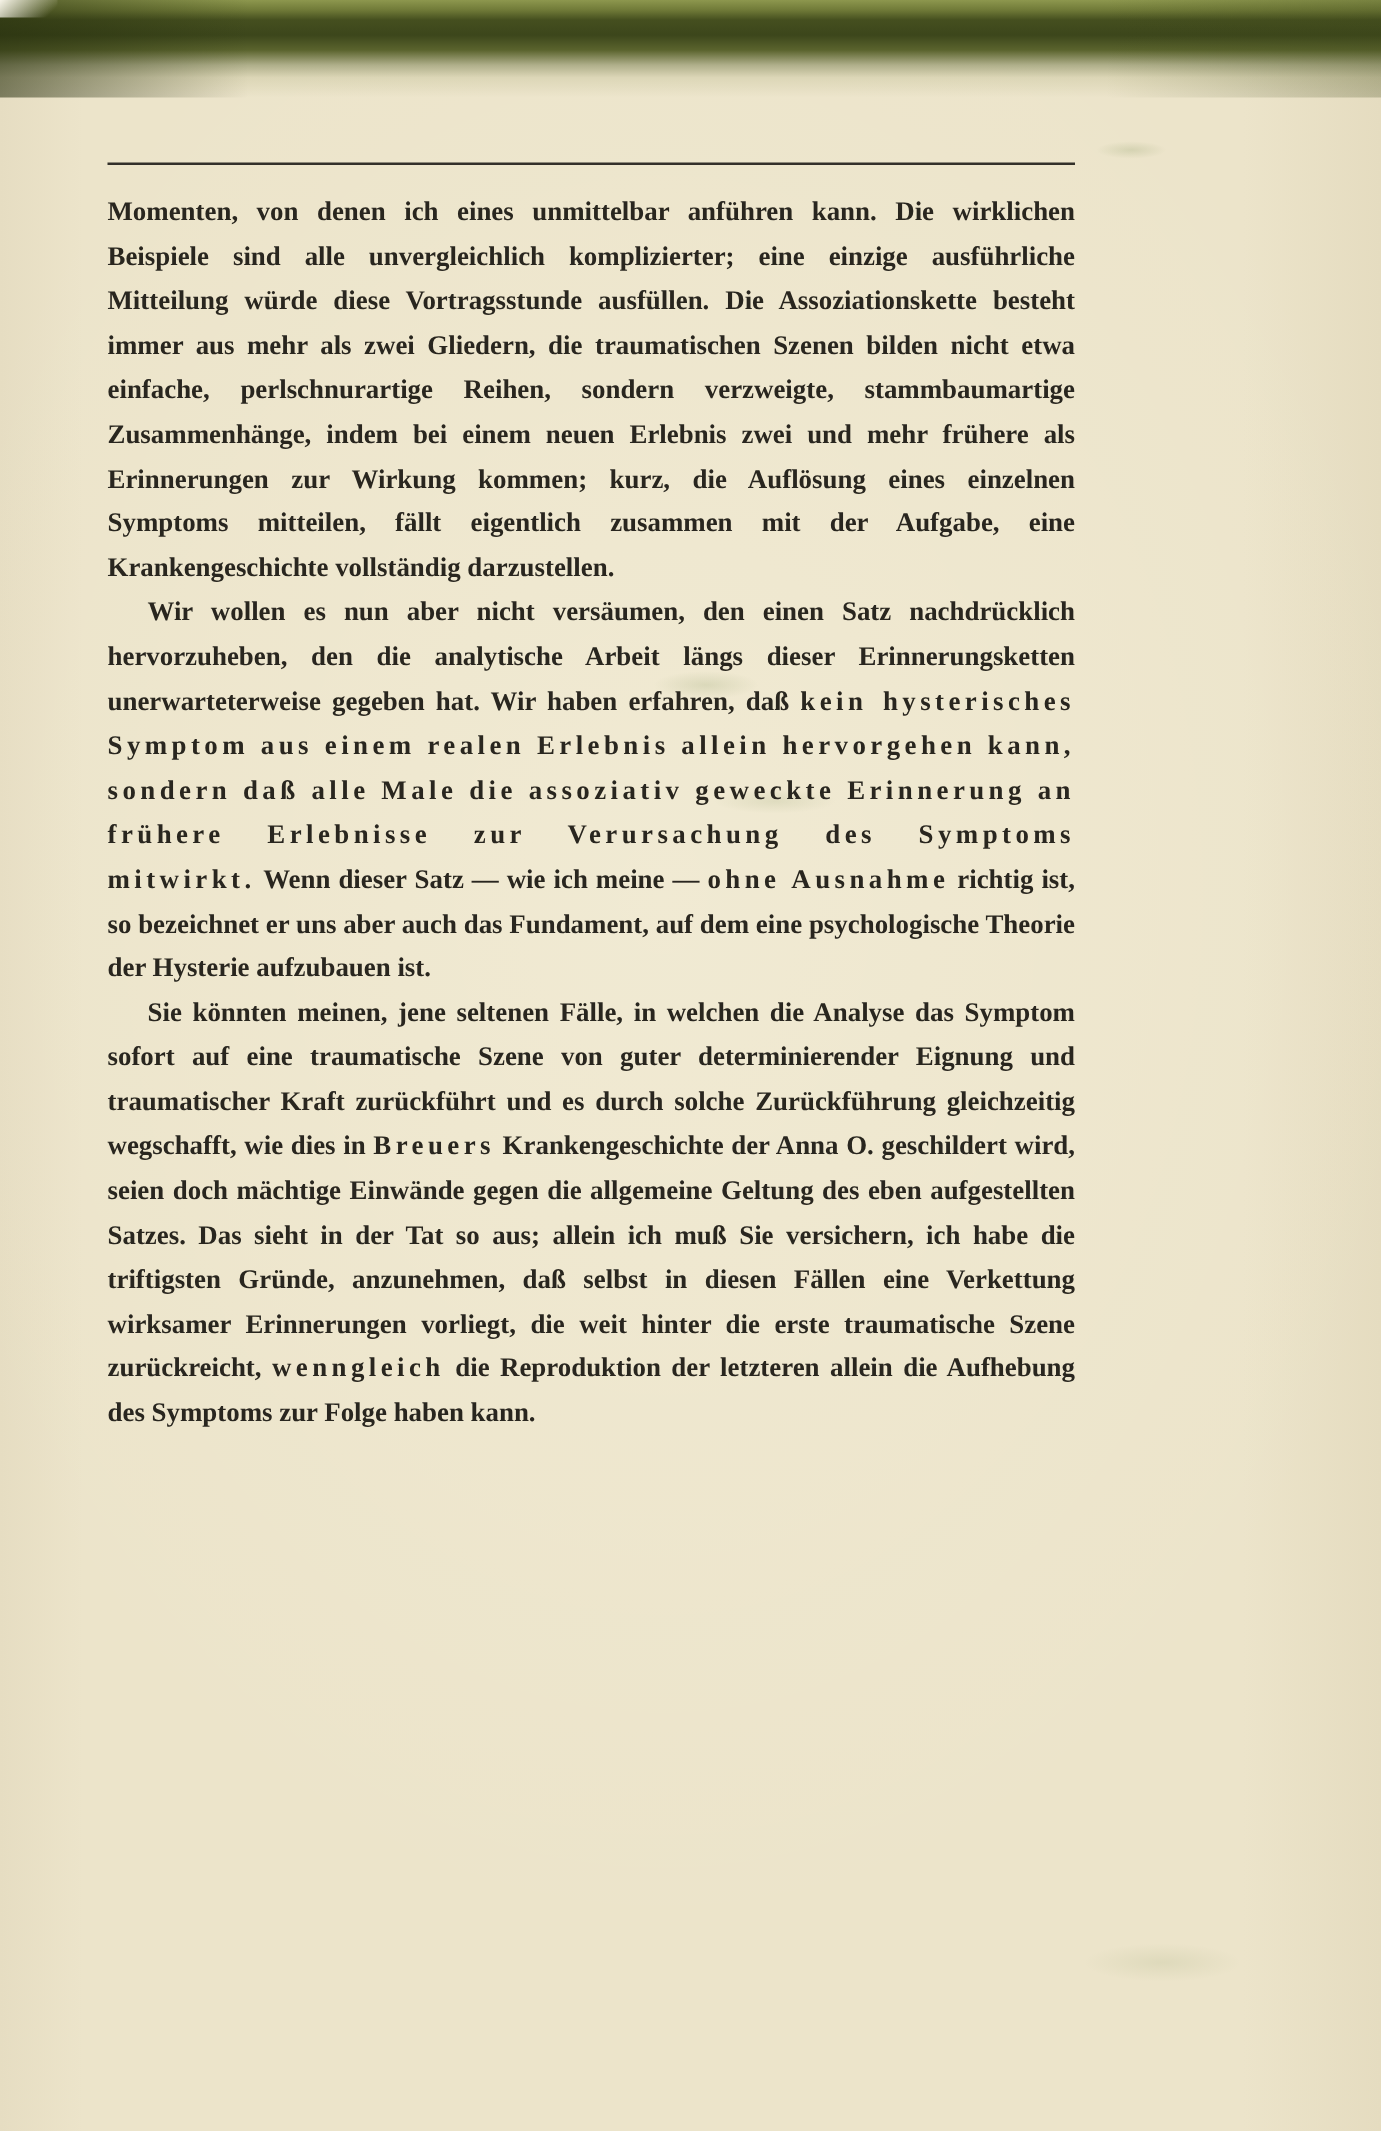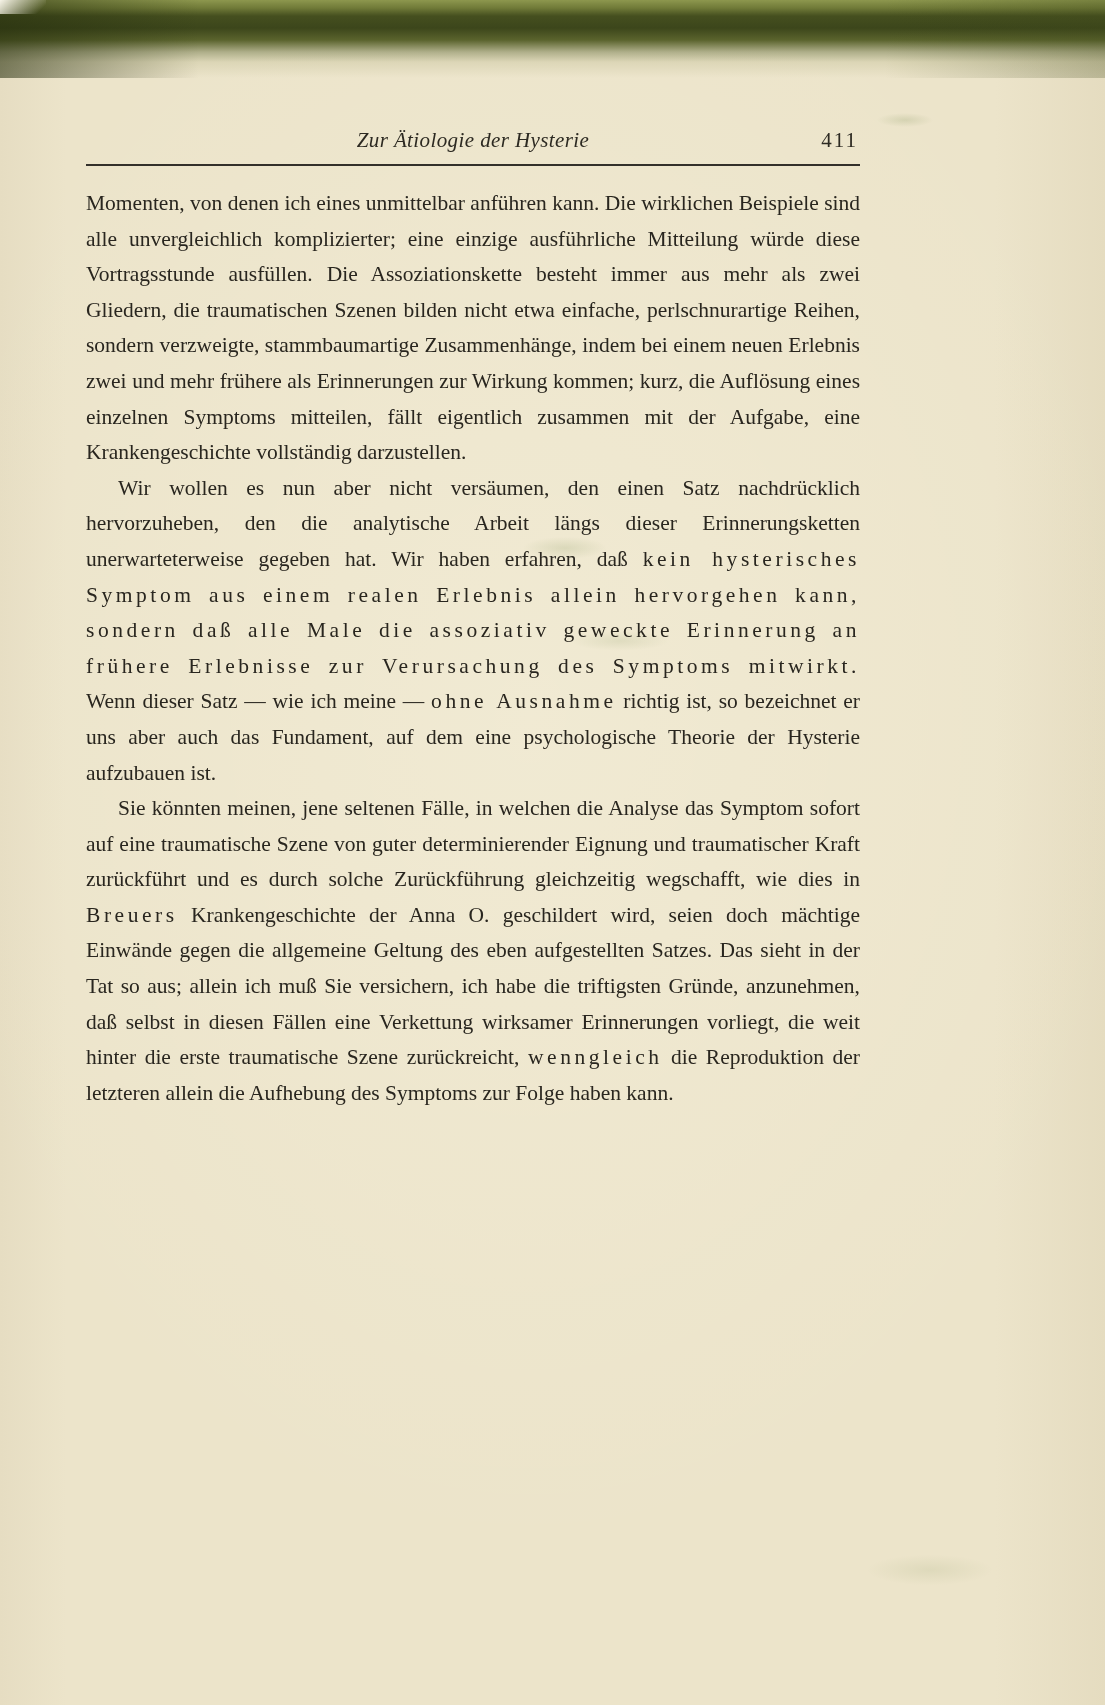--- a/index.html
+++ b/index.html
@@ -88,42 +88,39 @@
 
   .text-block {
     margin-top: 20px;
     font-size: 21.5px;
     line-height: 35.6px;
     text-align: justify;
     color: #29261f;
   }
   .text-block p {
     margin: 0;
+    font-weight: bold;
   }
   .text-block p.indented {
     text-indent: 32px;
   }
   .seg-spaced {
     letter-spacing: 0.165em;
   }
 </style>
 </head>
 <body>
 
 <div class="page-scan">
   <div class="scan-top-edge"></div>
   <div class="scan-corner-white"></div>
   <div class="scan-blemishes"></div>
 
   <div class="content-column">
 
-    <div class="running-header">
-      <span class="header-title">Zur Ätiologie der Hysterie</span>
-      <span class="page-number">411</span>
-    </div>
     <hr class="header-rule">
 
     <div class="text-block">
 
       <p><span>Momenten, von denen ich eines unmittelbar anführen kann. Die wirklichen Beispiele sind alle unvergleichlich komplizierter; eine einzige ausführliche Mitteilung würde diese Vortragsstunde ausfüllen. Die Assoziationskette besteht immer aus mehr als zwei Gliedern, die traumatischen Szenen bilden nicht etwa einfache, perlschnurartige Reihen, sondern verzweigte, stammbaumartige Zusammenhänge, indem bei einem neuen Erlebnis zwei und mehr frühere als Erinnerungen zur Wirkung kommen; kurz, die Auflösung eines einzelnen Symptoms mitteilen, fällt eigentlich zusammen mit der Aufgabe, eine Krankengeschichte vollständig darzustellen.</span></p>
 
       <p class="indented"><span>Wir wollen es nun aber nicht versäumen, den einen Satz nachdrücklich hervorzuheben, den die analytische Arbeit längs dieser Erinnerungsketten unerwarteterweise gegeben hat. Wir haben erfahren, daß </span><span class="seg-spaced">kein hysterisches Symptom aus einem realen Erlebnis allein hervorgehen kann, sondern daß alle Male die assoziativ geweckte Erinnerung an frühere Erlebnisse zur Verursachung des Symptoms mitwirkt.</span><span> Wenn dieser Satz — wie ich meine — </span><span class="seg-spaced">ohne Ausnahme</span><span> richtig ist, so bezeichnet er uns aber auch das Fundament, auf dem eine psychologische Theorie der Hysterie aufzubauen ist.</span></p>
 
       <p class="indented"><span>Sie könnten meinen, jene seltenen Fälle, in welchen die Analyse das Symptom sofort auf eine traumatische Szene von guter determinierender Eignung und traumatischer Kraft zurückführt und es durch solche Zurückführung gleichzeitig wegschafft, wie dies in </span><span class="seg-spaced">Breuers</span><span> Krankengeschichte der Anna O. geschildert wird, seien doch mächtige Einwände gegen die allgemeine Geltung des eben aufgestellten Satzes. Das sieht in der Tat so aus; allein ich muß Sie versichern, ich habe die triftigsten Gründe, anzunehmen, daß selbst in diesen Fällen eine Verkettung wirksamer Erinnerungen vorliegt, die weit hinter die erste traumatische Szene zurückreicht, </span><span class="seg-spaced">wenngleich</span><span> die Reproduktion der letzteren allein die Aufhebung des Symptoms zur Folge haben kann.</span></p>
 

